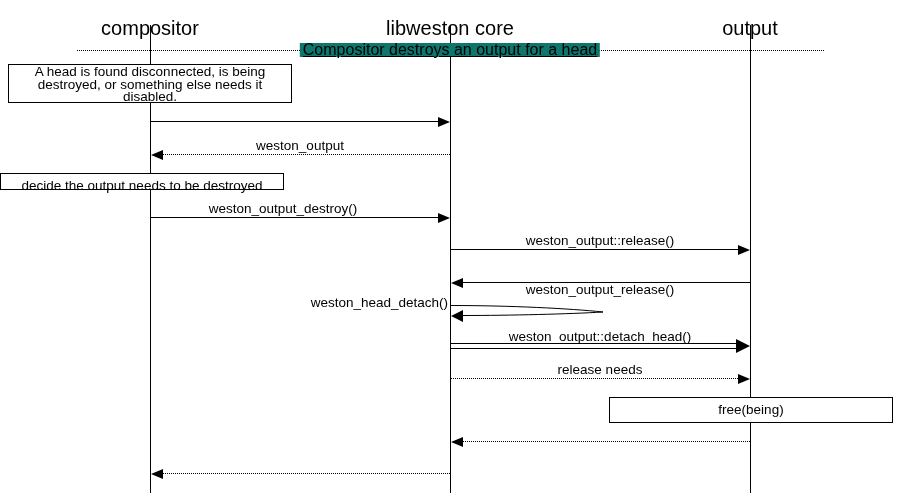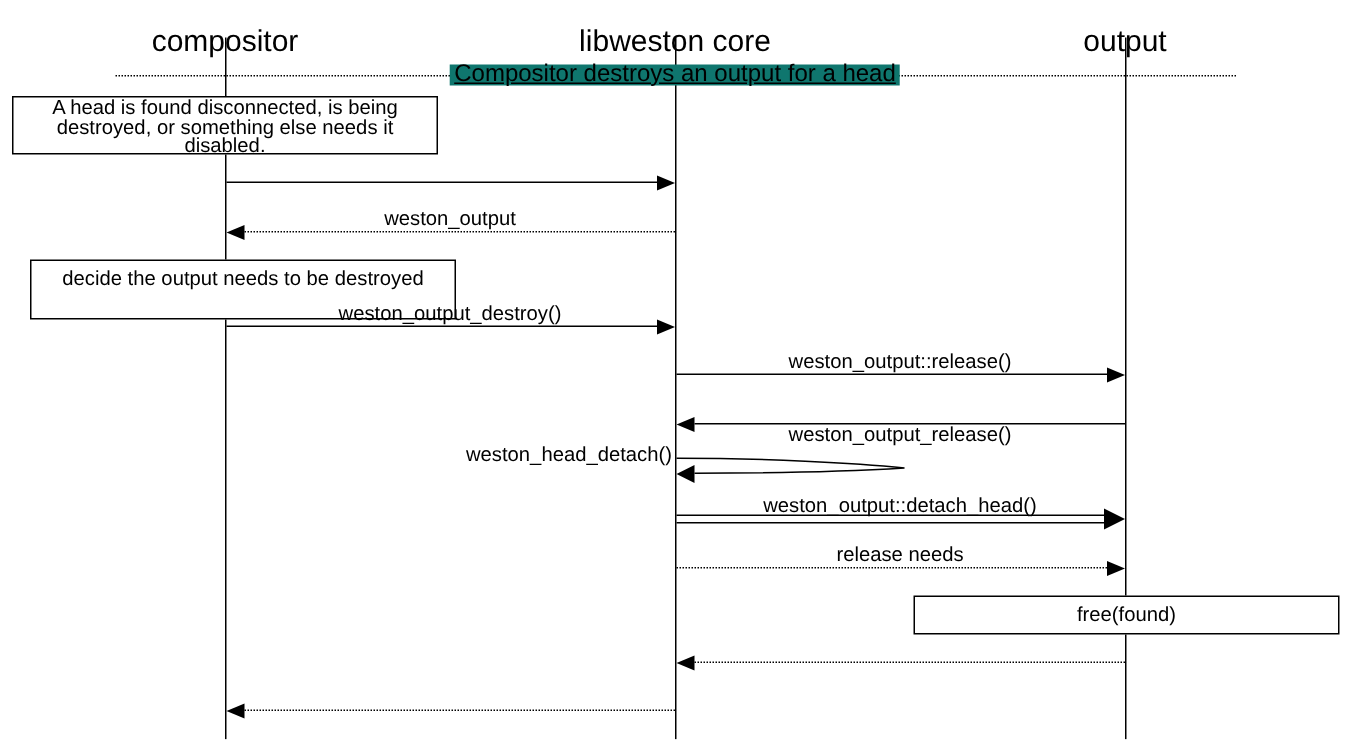--- a/index.html
+++ b/index.html
@@ -57,25 +57,25 @@
     <div class="nline">disabled.</div>
   </div>
 
   <div class="hline" style="left:151px;top:121px;width:288px"></div>
   <div class="head-r" style="left:438px;top:117px"></div>
 
   <div class="msg-label" style="left:300px;top:139px">weston_output</div>
   <div class="hline dotted" style="left:163px;top:154px;width:287px"></div>
   <div class="head-l" style="left:151px;top:150px"></div>
 
-  <div class="note" style="left:20px;top:173px;width:284px;height:40px;line-height:23px">
+  <div class="note" style="left:0;top:173px;width:284px;height:17px;line-height:23px">
     <div>decide the output needs to be destroyed</div>
   </div>
 
-  <div class="msg-label" style="left:300px;top:202px">weston_output_destroy()</div>
+  <div class="msg-label" style="left:283px;top:202px">weston_output_destroy()</div>
   <div class="hline" style="left:151px;top:217px;width:288px"></div>
   <div class="head-r" style="left:438px;top:213px"></div>
 
   <div class="msg-label" style="left:600px;top:234px">weston_output::release()</div>
   <div class="hline" style="left:451px;top:249px;width:288px"></div>
   <div class="head-r" style="left:738px;top:245px"></div>
 
   <div class="msg-label" style="left:600px;top:283px">weston_output_release()</div>
   <div class="hline" style="left:463px;top:282px;width:287px"></div>
   <div class="head-l" style="left:451px;top:278px"></div>
@@ -89,21 +89,21 @@
   <div class="msg-label" style="left:600px;top:330px">weston_output::detach_head()</div>
   <div class="hline" style="left:451px;top:343px;width:285px"></div>
   <div class="hline" style="left:451px;top:348px;width:285px"></div>
   <div class="head-r big" style="left:736px;top:339px"></div>
 
   <div class="msg-label" style="left:600px;top:363px">release needs</div>
   <div class="hline dotted" style="left:451px;top:378px;width:287px"></div>
   <div class="head-r" style="left:738px;top:374px"></div>
 
   <div class="note" style="left:609px;top:397px;width:284px;height:26px;line-height:24px">
-    <div>free(found)</div>
+    <div>free(being)</div>
   </div>
 
   <div class="hline dotted" style="left:463px;top:441px;width:287px"></div>
   <div class="head-l" style="left:451px;top:437px"></div>
 
   <div class="hline dotted" style="left:163px;top:473px;width:287px"></div>
   <div class="head-l" style="left:151px;top:469px"></div>
 
 </div>
 

